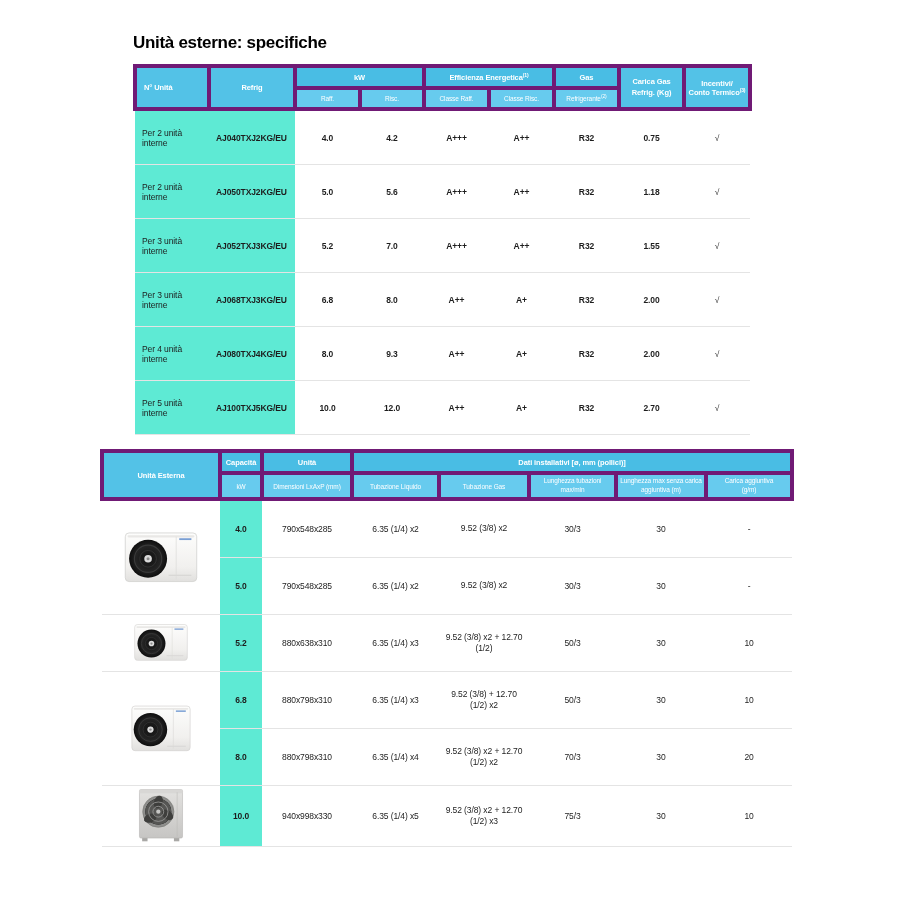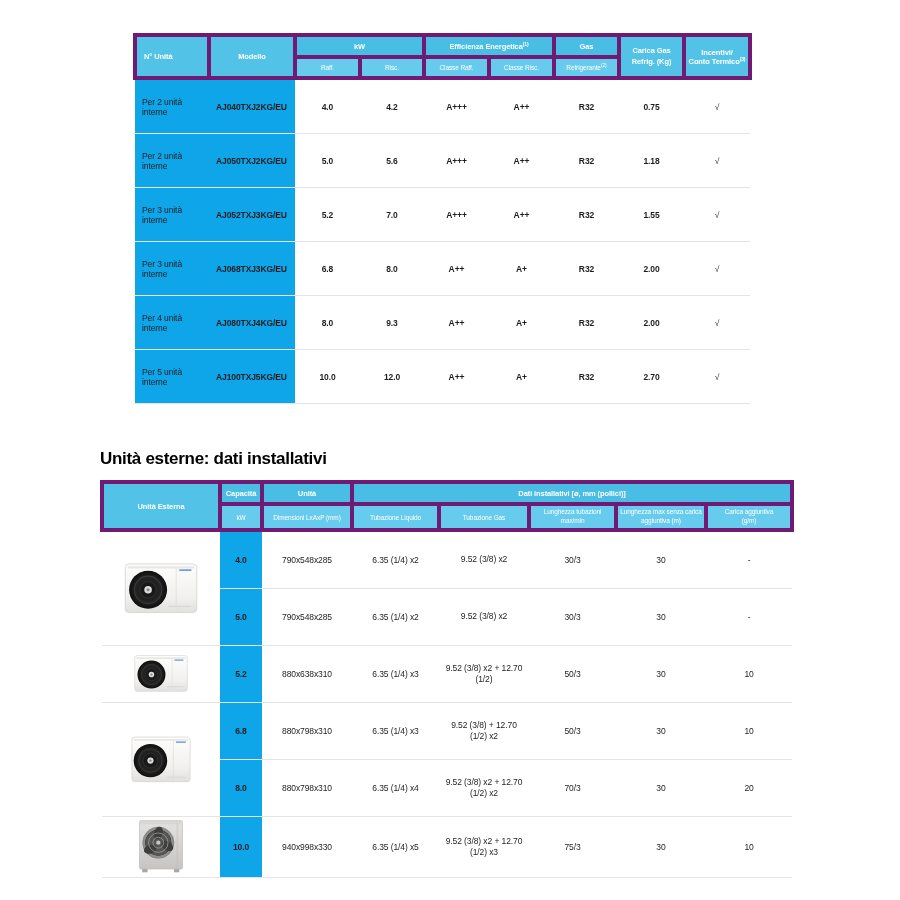--- a/index.html
+++ b/index.html
@@ -27,45 +27,46 @@
   sup { font-size:5px; vertical-align:super; line-height:0; }
 
   td {
     text-align:center; vertical-align:middle; font-size:8.5px; font-weight:bold;
     border-top:1px solid #e4e4e4; padding:2px 3px; letter-spacing:-0.1px; color:#1d1d1d;
   }
   #t1wrap td { height:49px; }
   #t2wrap td { height:52px; }
   td.left { text-align:left; padding-left:7px; }
   td.normal { font-weight:normal; }
-  td.gray { background:#0ea5e9;margin-left:24px; }
+  td.gray { background:#5eead4;margin-left:24px; }
   td.ml, th.ml { white-space:pre-line; line-height:1.35; }
   td.imgcell { background:#fff; }
   .unit-svg { display:block; margin:0 auto; }
 </style>
 </head>
 <body>
 
 <div id="t1wrap">
+  <h1 class="section-title">Unità esterne: specifiche</h1>
   <table>
     <colgroup>
       <col style="width:74px">
         <col style="width:86px">
         <col style="width:65px">
         <col style="width:64px">
       <col style="width:65px">
         <col style="width:65px">
         <col style="width:65px">
         <col style="width:65px">
         <col style="width:66px">
     </colgroup>
     <thead>
       <tr>
         <th rowspan="2" class="th-merged" style="text-align:left;padding-left:7px">N° Unità</th>
-        <th rowspan="2" class="th-merged">Modello</th>
+        <th rowspan="2" class="th-merged">Refrig</th>
         <th colspan="2" class="th-top">kW</th>
         <th colspan="2" class="th-top"><span>Efficienza Energetica</span><sup>(1)</sup></th>
         <th class="th-top">Gas</th>
         <th rowspan="2" class="th-merged ml">Carica Gas
 Refrig. (Kg)</th>
         <th rowspan="2" class="th-merged"><span class="ml" style="white-space:pre-line">Incentivi/
 Conto Termico</span><sup>(3)</sup></th>
       </tr>
       <tr>
         <th class="th-sub">Raff.</th>
@@ -140,21 +141,20 @@
         <td>A+</td>
         <td>R32</td>
         <td>2.70</td>
         <td class="normal">√</td>
       </tr>
     </tbody>
   </table>
 </div>
 
 <div id="t2wrap">
-  <h1 class="section-title">Unità esterne: dati installativi</h1>
   <table>
     <colgroup>
       <col style="width:118px">
         <col style="width:42px">
         <col style="width:90px">
         <col style="width:87px">
       <col style="width:90px">
         <col style="width:87px">
         <col style="width:90px">
         <col style="width:86px">

